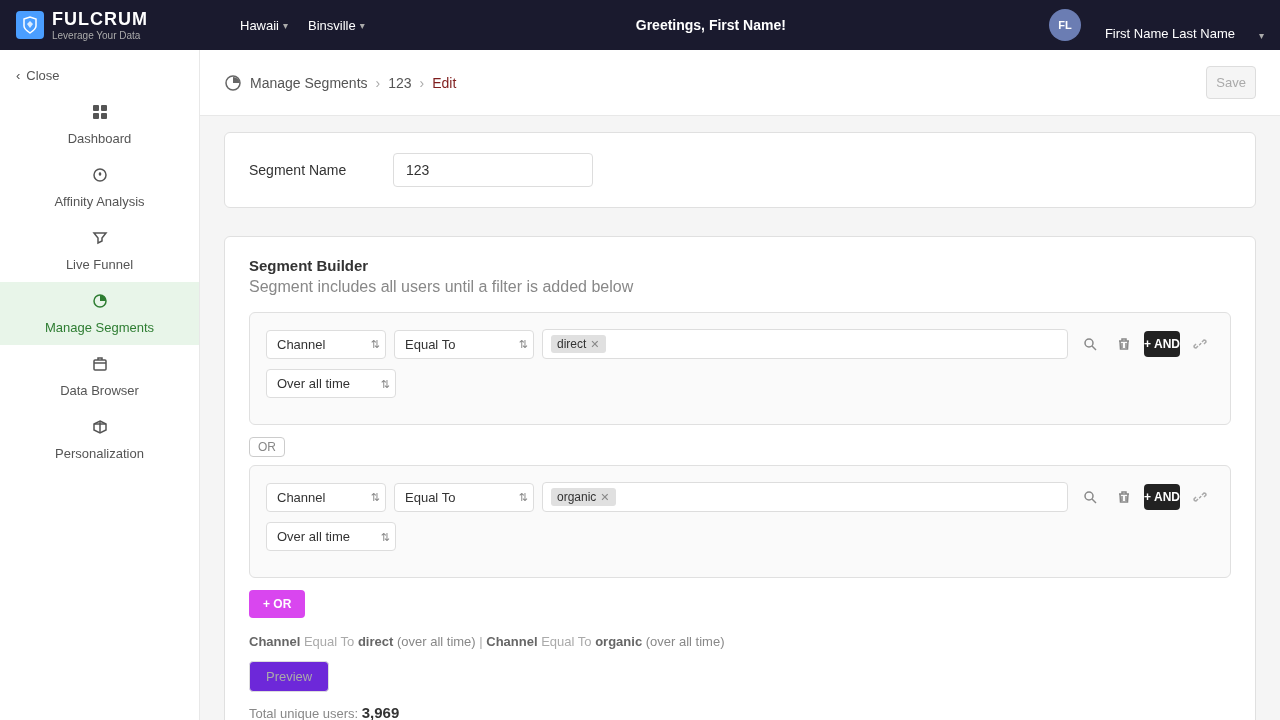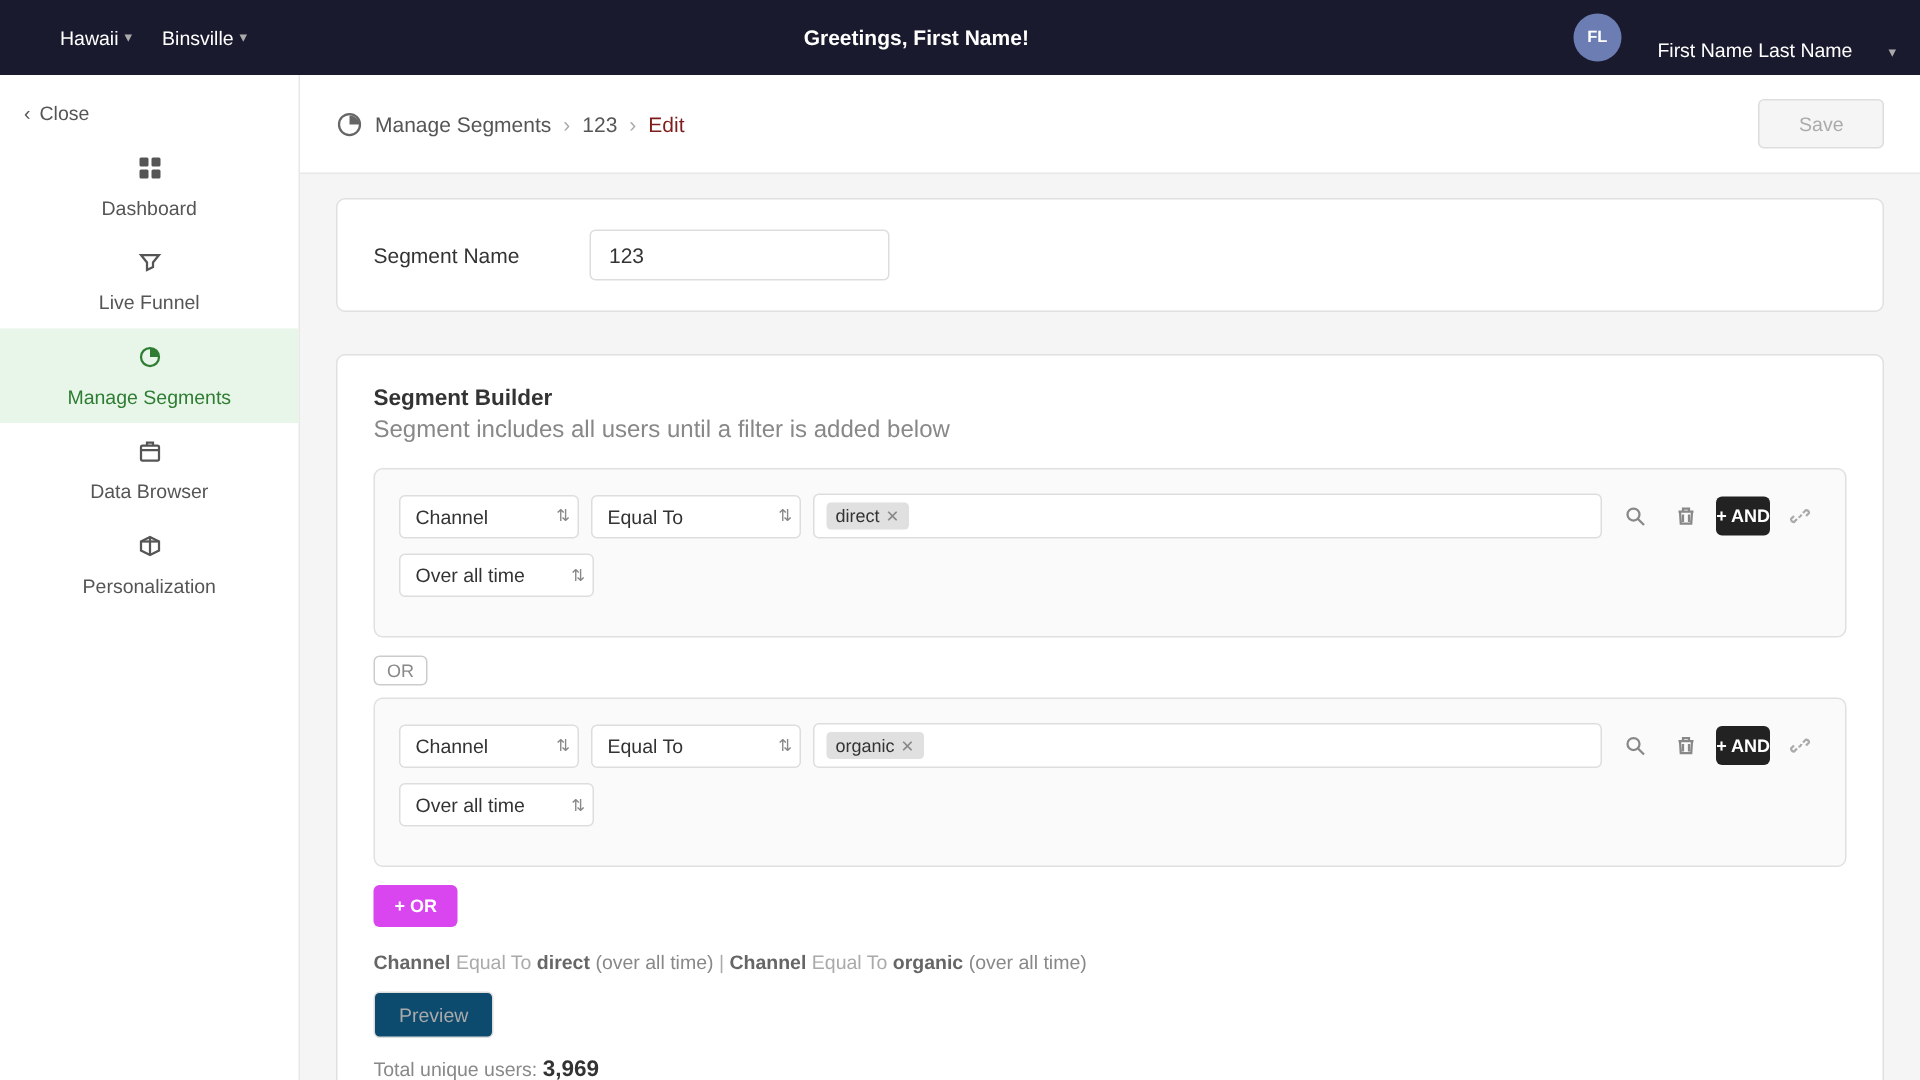--- a/index.html
+++ b/index.html
@@ -32,21 +32,21 @@
 
     
     .main { flex: 1; overflow-y: auto; background: #f5f5f5; }
     .content-area { padding: 16px 24px; }
 
     
     .breadcrumb-bar { display: flex; align-items: center; justify-content: space-between; padding: 16px 24px; background: white; border-bottom: 1px solid #e8e8e8; }
     .breadcrumb { display: flex; align-items: center; gap: 8px; font-size: 14px; color: #555; }
     .breadcrumb-sep { color: #aaa; }
     .breadcrumb-current { color: #7f1d1d; }
-    .save-btn { background: #f5f5f5; border: 1px solid #ddd; color: #aaa; padding: 8px 26px; border-radius: 4px; cursor: pointer; font-size: 13px; }
+    .save-btn { background: #f5f5f5; border: 1px solid #ddd; color: #aaa; padding: 8px 9px; border-radius: 4px; cursor: pointer; font-size: 13px; }
 
     
     .card { background: white; border-radius: 6px; border: 1px solid #e0e0e0; margin-bottom: 28px; padding: 20px 24px; }
 
     
     .field-row { display: flex; align-items: center; gap: 24px; }
     .field-label { font-size: 14px; font-weight: 500; color: #333; width: 120px; }
     .field-input { border: 1px solid #ddd; border-radius: 4px; padding: 8px 12px; font-size: 14px; width: 200px; color: #333; outline: none; }
 
     
@@ -74,34 +74,46 @@
 
     
     .add-or-btn { background: #d946ef; color: white; border: none; border-radius: 4px; padding: 7px 14px; font-size: 12px; font-weight: 600; cursor: pointer; margin-bottom: 16px; }
 
     
     .summary-text { font-size: 13px; color: #aaa; margin-bottom: 12px; }
     .summary-text strong { color: #666; font-weight: 600; }
     .summary-text em { color: #888; font-style: normal; }
 
     
-    .preview-btn { background: #0c4a6e; color: #aaa; border: 1px solid #ddd; border-radius: 4px; padding: 7px 16px; font-size: 13px; cursor: pointer; margin-bottom: 12px; }
+    .preview-btn { background: #6d28d9; color: #aaa; border: 1px solid #ddd; border-radius: 4px; padding: 7px 16px; font-size: 13px; cursor: pointer; margin-bottom: 12px; }
 
     
     .total-row { font-size: 13px; color: #888; }
     .total-row strong { color: #333; font-weight: 700; font-size: 15px; }
 
     
     .query-tools-row { display: flex; align-items: center; gap: 8px; font-size: 13px; color: #888; margin-top: 8px; }
     .query-show-link { color: #666; cursor: pointer; text-decoration: underline; }
   </style>
 </head>
 <body>
 
 <div class="topbar">
+  <div class="logo-area">
+    <div class="logo-icon">
+      <svg width="18" height="18" viewBox="0 0 18 18" fill="none">
+        <path d="M3 3 L9 1 L15 3 L15 10 C15 13 9 17 9 17 C9 17 3 13 3 10 Z" stroke="white" stroke-width="1.5" fill="none"></path>
+        <path d="M6 8 L9 5 L12 8 L9 12 Z" fill="white" opacity="0.8"></path>
+      </svg>
+    </div>
+    <div>
+      <div class="logo-text">FULCRUM</div>
+      <div class="logo-sub">Leverage Your Data</div>
+    </div>
+  </div>
 
   <div class="topbar-nav">
     <div class="topbar-dropdown">
       <span>Hawaii</span>
       <span class="chevron">▾</span>
     </div>
     <div class="topbar-dropdown">
       <span>Binsville</span>
       <span class="chevron">▾</span>
     </div>
@@ -131,20 +143,29 @@
         <svg width="16" height="16" viewBox="0 0 16 16" fill="currentColor">
           <rect x="1" y="1" width="6" height="6" rx="1"></rect>
           <rect x="9" y="1" width="6" height="6" rx="1"></rect>
           <rect x="1" y="9" width="6" height="6" rx="1"></rect>
           <rect x="9" y="9" width="6" height="6" rx="1"></rect>
         </svg>
       </div>
       <span>Dashboard</span>
     </div>
 
+    <div class="sidebar-item">
+      <div class="sidebar-icon">
+        <svg width="16" height="16" viewBox="0 0 16 16" fill="none" stroke="currentColor" stroke-width="1.5">
+          <circle cx="8" cy="8" r="6"></circle>
+          <path d="M8 5 C8 5 5 7 8 9 C11 7 8 5 8 5Z" fill="currentColor" stroke="none"></path>
+        </svg>
+      </div>
+      <span>Affinity Analysis</span>
+    </div>
 
     <div class="sidebar-item">
       <div class="sidebar-icon">
         <svg width="16" height="16" viewBox="0 0 16 16" fill="none" stroke="currentColor" stroke-width="1.5">
           <path d="M2 3 L6 8 L6 13 L10 11 L10 8 L14 3 Z"></path>
         </svg>
       </div>
       <span>Live Funnel</span>
     </div>
 

